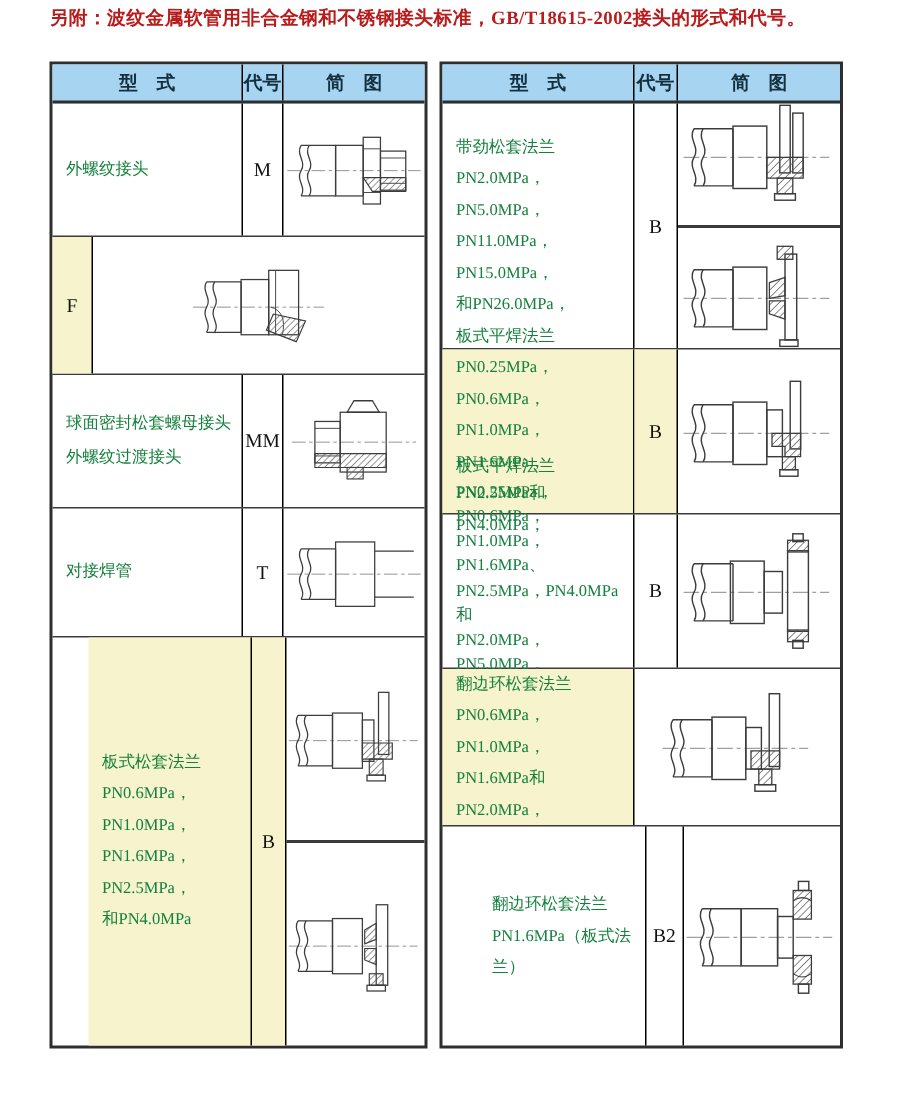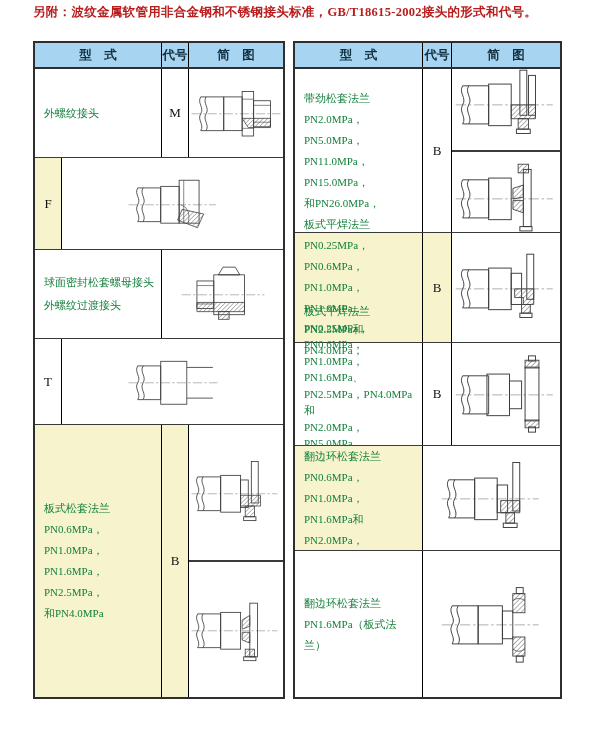--- a/index.html
+++ b/index.html
@@ -7,21 +7,21 @@
   .page { position:relative; width:600px; height:740px; background:#ffffff; overflow:hidden; }
   .doc-title { position:absolute; left:33px; top:4px; width:540px;
     font-weight:bold; font-size:12.5px; color:#b91c1c; letter-spacing:.3px; }
 
   .tbl { position:absolute; top:41px; display:flex; flex-direction:column;
     border:2px solid #2e2e2e; background:#fff; }
   .tbl-left  { left:33px;  width:252px; height:658px; }
   .tbl-right { left:293px; width:269px; height:658px; }
 
   .row { display:flex; border-bottom:1px solid #3a3a3a; flex:0 0 auto; }
-  .row:last-child { border-bottom:none; flex:1 1 auto; }
+  .row:last-child { border-bottom:none; flex:1 1 auto;padding-left:24px; }
   .row.hdr { height:26px; background:#a7d5f1; border-bottom:2px solid #2e2e2e; }
 
   .c { border-right:1px solid #000000; display:flex; align-items:center; }
   .c:last-child { border-right:none; }
   .c-type { width:127px; padding:4px 4px 4px 9px; }
   .tbl-right .c-type { width:128px; }
   .c-code { width:27px; justify-content:center; }
   .tbl-right .c-code { width:29px; }
   .c-diag { flex:1; justify-content:center; flex-direction:column; padding:0; }
 
@@ -109,36 +109,42 @@
           <polygon class="ht" points="72,52 100,58 92,76 66,66"></polygon>
         </svg>
       </div>
     </div>
 
     <div class="row" style="height:89px">
       <div class="c c-type">
         <span class="tt two">球面密封松套螺母接头
 外螺纹过渡接头</span>
         </div>
+      <div class="c c-code">
+        <span class="code-txt">MM</span>
+        </div>
       <div class="c c-diag">
         <svg class="diag" width="92" height="76" viewBox="0 0 120 90">
           <line class="cl" x1="6" y1="46" x2="114" y2="46"></line>
           <rect class="ln" x="26" y="28" width="22" height="36"></rect>
           <line class="th" x1="26" y1="34" x2="48" y2="34"></line>
             <line class="th" x1="26" y1="58" x2="48" y2="58"></line>
           <rect class="ln" x="48" y="20" width="40" height="52"></rect>
           <polygon class="ln" points="54,20 60,10 76,10 82,20"></polygon>
           <polygon class="ht" points="26,56 88,56 88,68 26,68"></polygon>
           <rect class="ht" x="54" y="68" width="14" height="10"></rect>
         </svg>
       </div>
     </div>
 
 
     <div class="row" style="height:86px">
+      <div class="c c-type">
+        <span class="tt">对接焊管</span>
+        </div>
       <div class="c c-code">
         <span class="code-txt">T</span>
         </div>
       <div class="c c-diag">
         <svg class="diag" width="92" height="72" viewBox="0 0 120 90">
           <line class="cl" x1="2" y1="46" x2="118" y2="46"></line>
           <use href="#hoseg" x="6" y="24"></use>
           <rect class="ln" x="44" y="18" width="34" height="56"></rect>
           <line class="ln" x1="78" y1="26" x2="112" y2="26"></line>
           <line class="ln" x1="78" y1="66" x2="112" y2="66"></line>
@@ -300,20 +306,23 @@
           <rect class="ln" x="73" y="74" width="16" height="5"></rect>
         </svg>
       </div>
     </div>
 
     <div class="row">
       <div class="c c-type">
         <span class="tt">翻边环松套法兰
 PN1.6MPa（板式法兰）</span>
         </div>
+      <div class="c c-code">
+        <span class="code-txt">B2</span>
+        </div>
       <div class="c c-diag">
         <svg class="diag" width="104" height="94" viewBox="0 0 120 90">
           <line class="cl" x1="2" y1="46" x2="114" y2="46"></line>
           <use href="#hoseg" x="6" y="24"></use>
           <rect class="ln" x="44" y="24" width="28" height="44"></rect>
           <rect class="ln" x="72" y="30" width="12" height="32"></rect>
           <rect class="ht" x="84" y="10" width="14" height="22"></rect>
           <rect class="ht" x="84" y="60" width="14" height="22"></rect>
           <path class="th" d="M84 18 Q91 13 98 18"></path>
           <path class="th" d="M84 74 Q91 79 98 74"></path>

